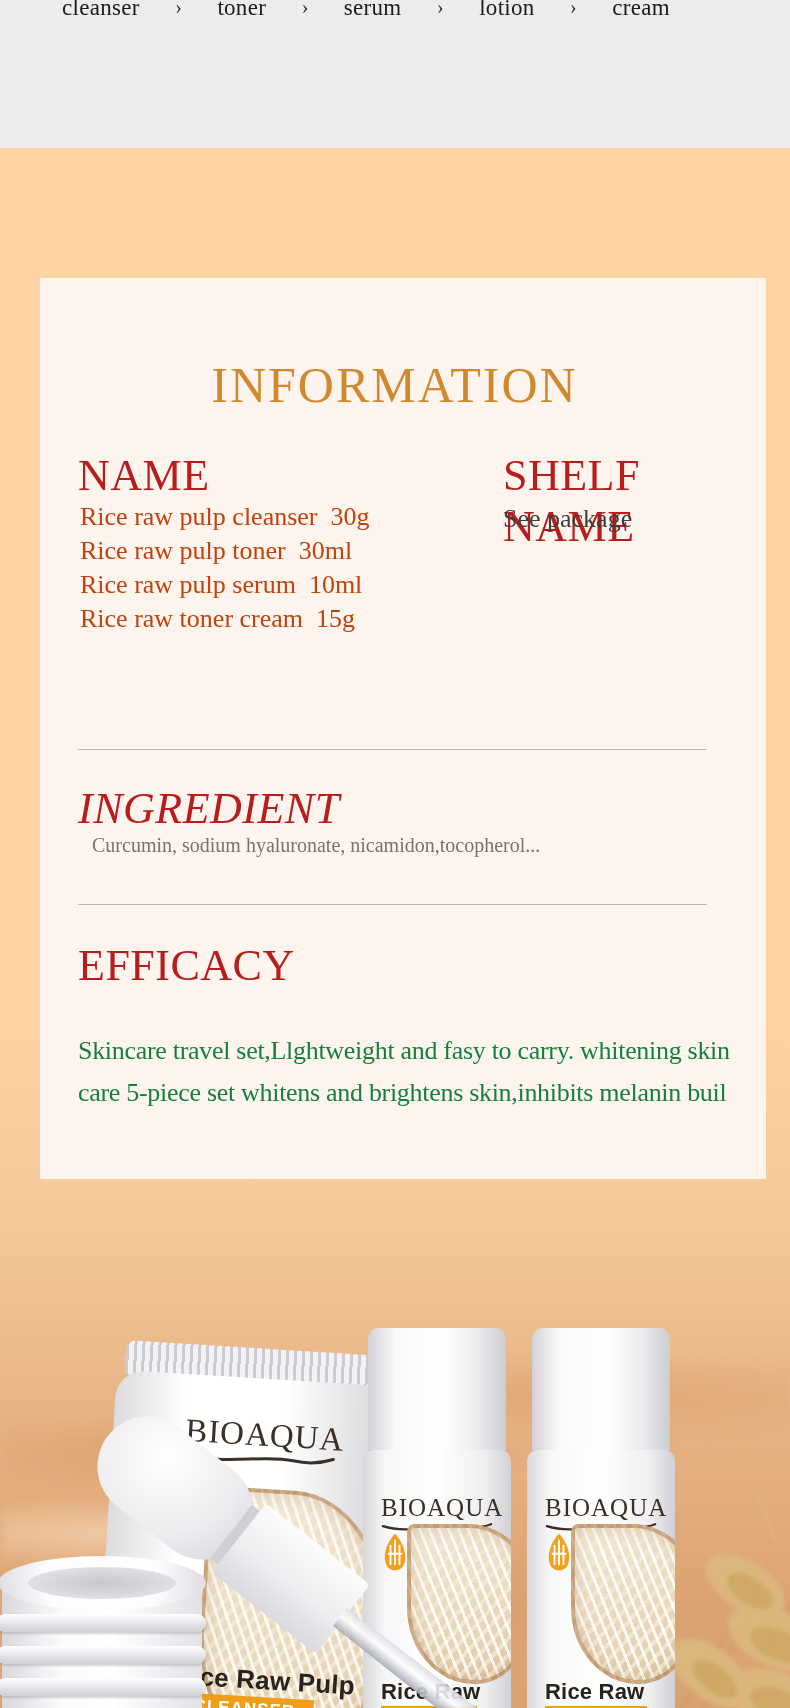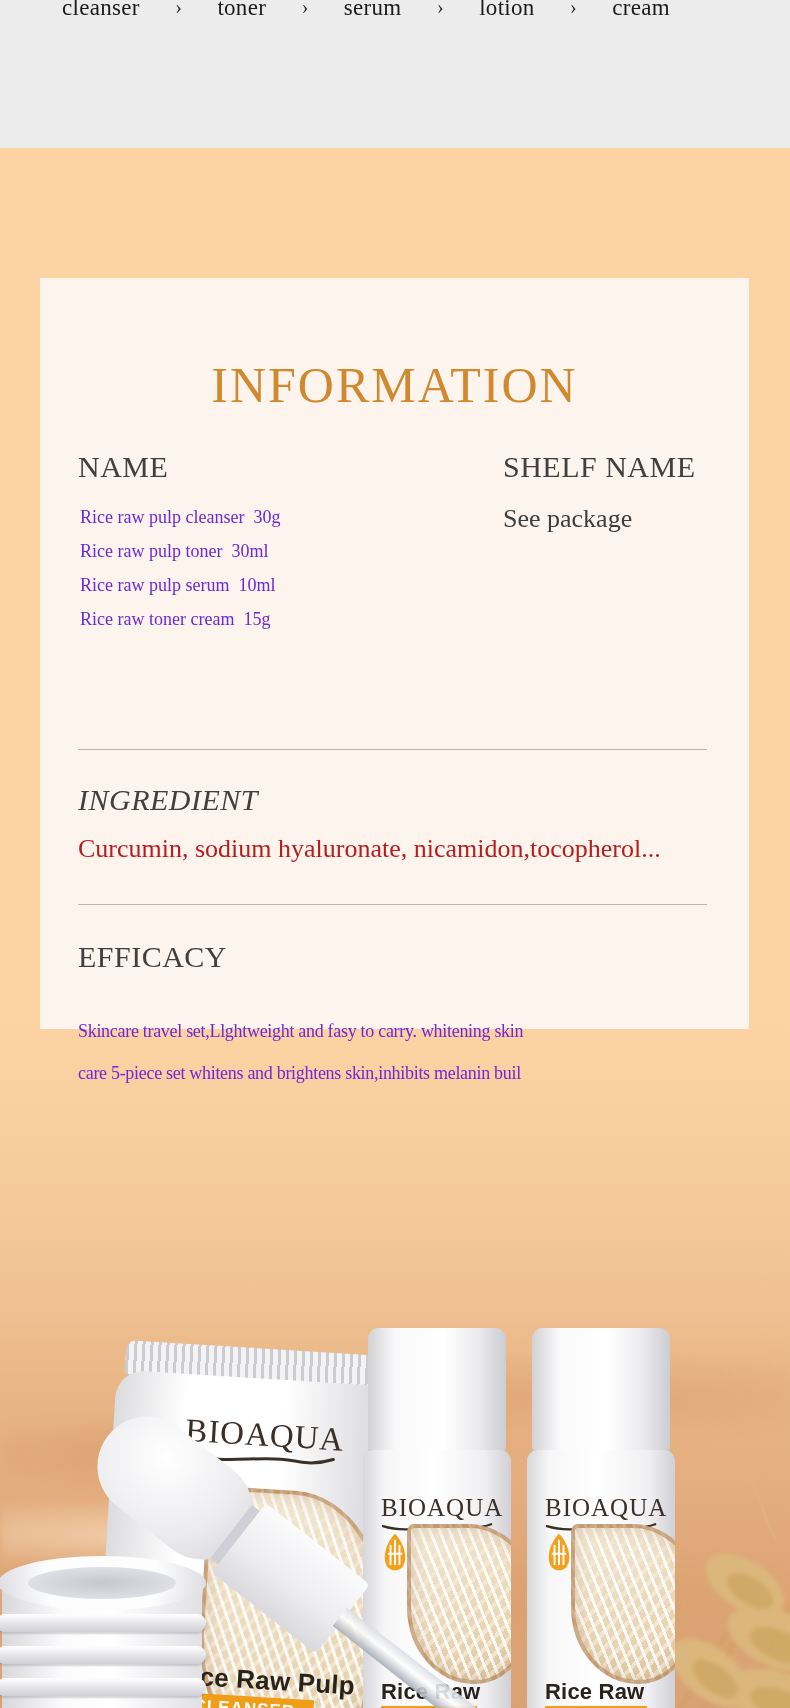--- a/index.html
+++ b/index.html
@@ -24,36 +24,36 @@
       radial-gradient(430px 58px at 30% 56%, rgba(185,115,68,.30), rgba(185,115,68,0) 72%),
       radial-gradient(520px 66px at 74% 46%, rgba(196,128,78,.24), rgba(196,128,78,0) 72%),
       radial-gradient(430px 52px at 17% 70%, rgba(255,233,208,.55), rgba(255,233,208,0) 72%),
       radial-gradient(620px 84px at 58% 82%, rgba(212,146,92,.26), rgba(212,146,92,0) 72%);}
   .stem{position:absolute;left:735px;top:1190px;width:2px;height:210px;
     background:linear-gradient(rgba(224,182,122,0),rgba(224,182,122,.75));
     transform:rotate(-22deg);}
   .wheat{position:absolute;right:-10px;top:1385px;width:220px;height:185px;filter:blur(2px);}
 
   
-  .card{position:absolute;left:40px;top:130px;width:709px;height:751px;background:#fdf5ed;}
+  .card{position:absolute;left:40px;top:130px;width:709px;height:901px;background:#fdf5ed;padding-left:17px;}
   .info-title{position:absolute;left:0;top:78px;width:709px;text-align:center;
     font-size:50px;letter-spacing:2px;color:#d0892f;}
-  .h-orange{font-size:30px;color:#404040;letter-spacing:.5px;}
+  .h-orange{font-size:44px;color:#b91c1c;letter-spacing:.5px;}
   .name-head{position:absolute;left:38px;top:172px;}
   .shelf-head{position:absolute;left:463px;top:172px;}
-  .name-list{position:absolute;left:40px;top:222px;font-size:18px;color:#6d28d9;line-height:34px;}
+  .name-list{position:absolute;left:40px;top:222px;font-size:26px;color:#c2410c;line-height:34px;}
   .name-item{white-space:pre-wrap;}
   .shelf-value{position:absolute;left:463px;top:226px;font-size:26px;color:#3d3d3d;}
   .divider{position:absolute;left:38px;width:629px;height:0;border-top:1px solid #bdb6ad;}
   .div1{top:471px;} .div2{top:626px;}
   .ingredient-head{position:absolute;left:38px;top:505px;font-style:italic;}
-  .ingredient-text{position:absolute;left:38px;top:556px;font-size:26px;color:#b91c1c;}
+  .ingredient-text{position:absolute;left:52px;top:556px;font-size:20px;color:#737373;}
   .efficacy-head{position:absolute;left:38px;top:662px;}
-  .eff-lines{position:absolute;left:38px;top:732px;font-size:18px;letter-spacing:-0.3px;
-             color:#6d28d9;line-height:42px;}
+  .eff-lines{position:absolute;left:38px;top:752px;font-size:26px;letter-spacing:-0.3px;
+             color:#15803d;line-height:42px;}
   .eff-line{white-space:nowrap;}
 
   
   .brand-logo{font-family:"Liberation Serif",serif;font-weight:500;color:#3b3028;letter-spacing:1px;}
   .rice-blob{position:absolute;border:4px solid rgba(168,112,58,.55);
     border-radius:6% 62% 55% 60% / 6% 55% 62% 56%;
     background:
       repeating-linear-gradient(68deg, rgba(255,255,255,.85) 0 3px, rgba(255,255,255,0) 3px 9px),
       repeating-linear-gradient(-48deg, rgba(244,232,208,.9) 0 4px, rgba(244,232,208,0) 4px 11px),
       linear-gradient(160deg,#f2e8d6,#e6d3b2 70%,#dcc6a0);

